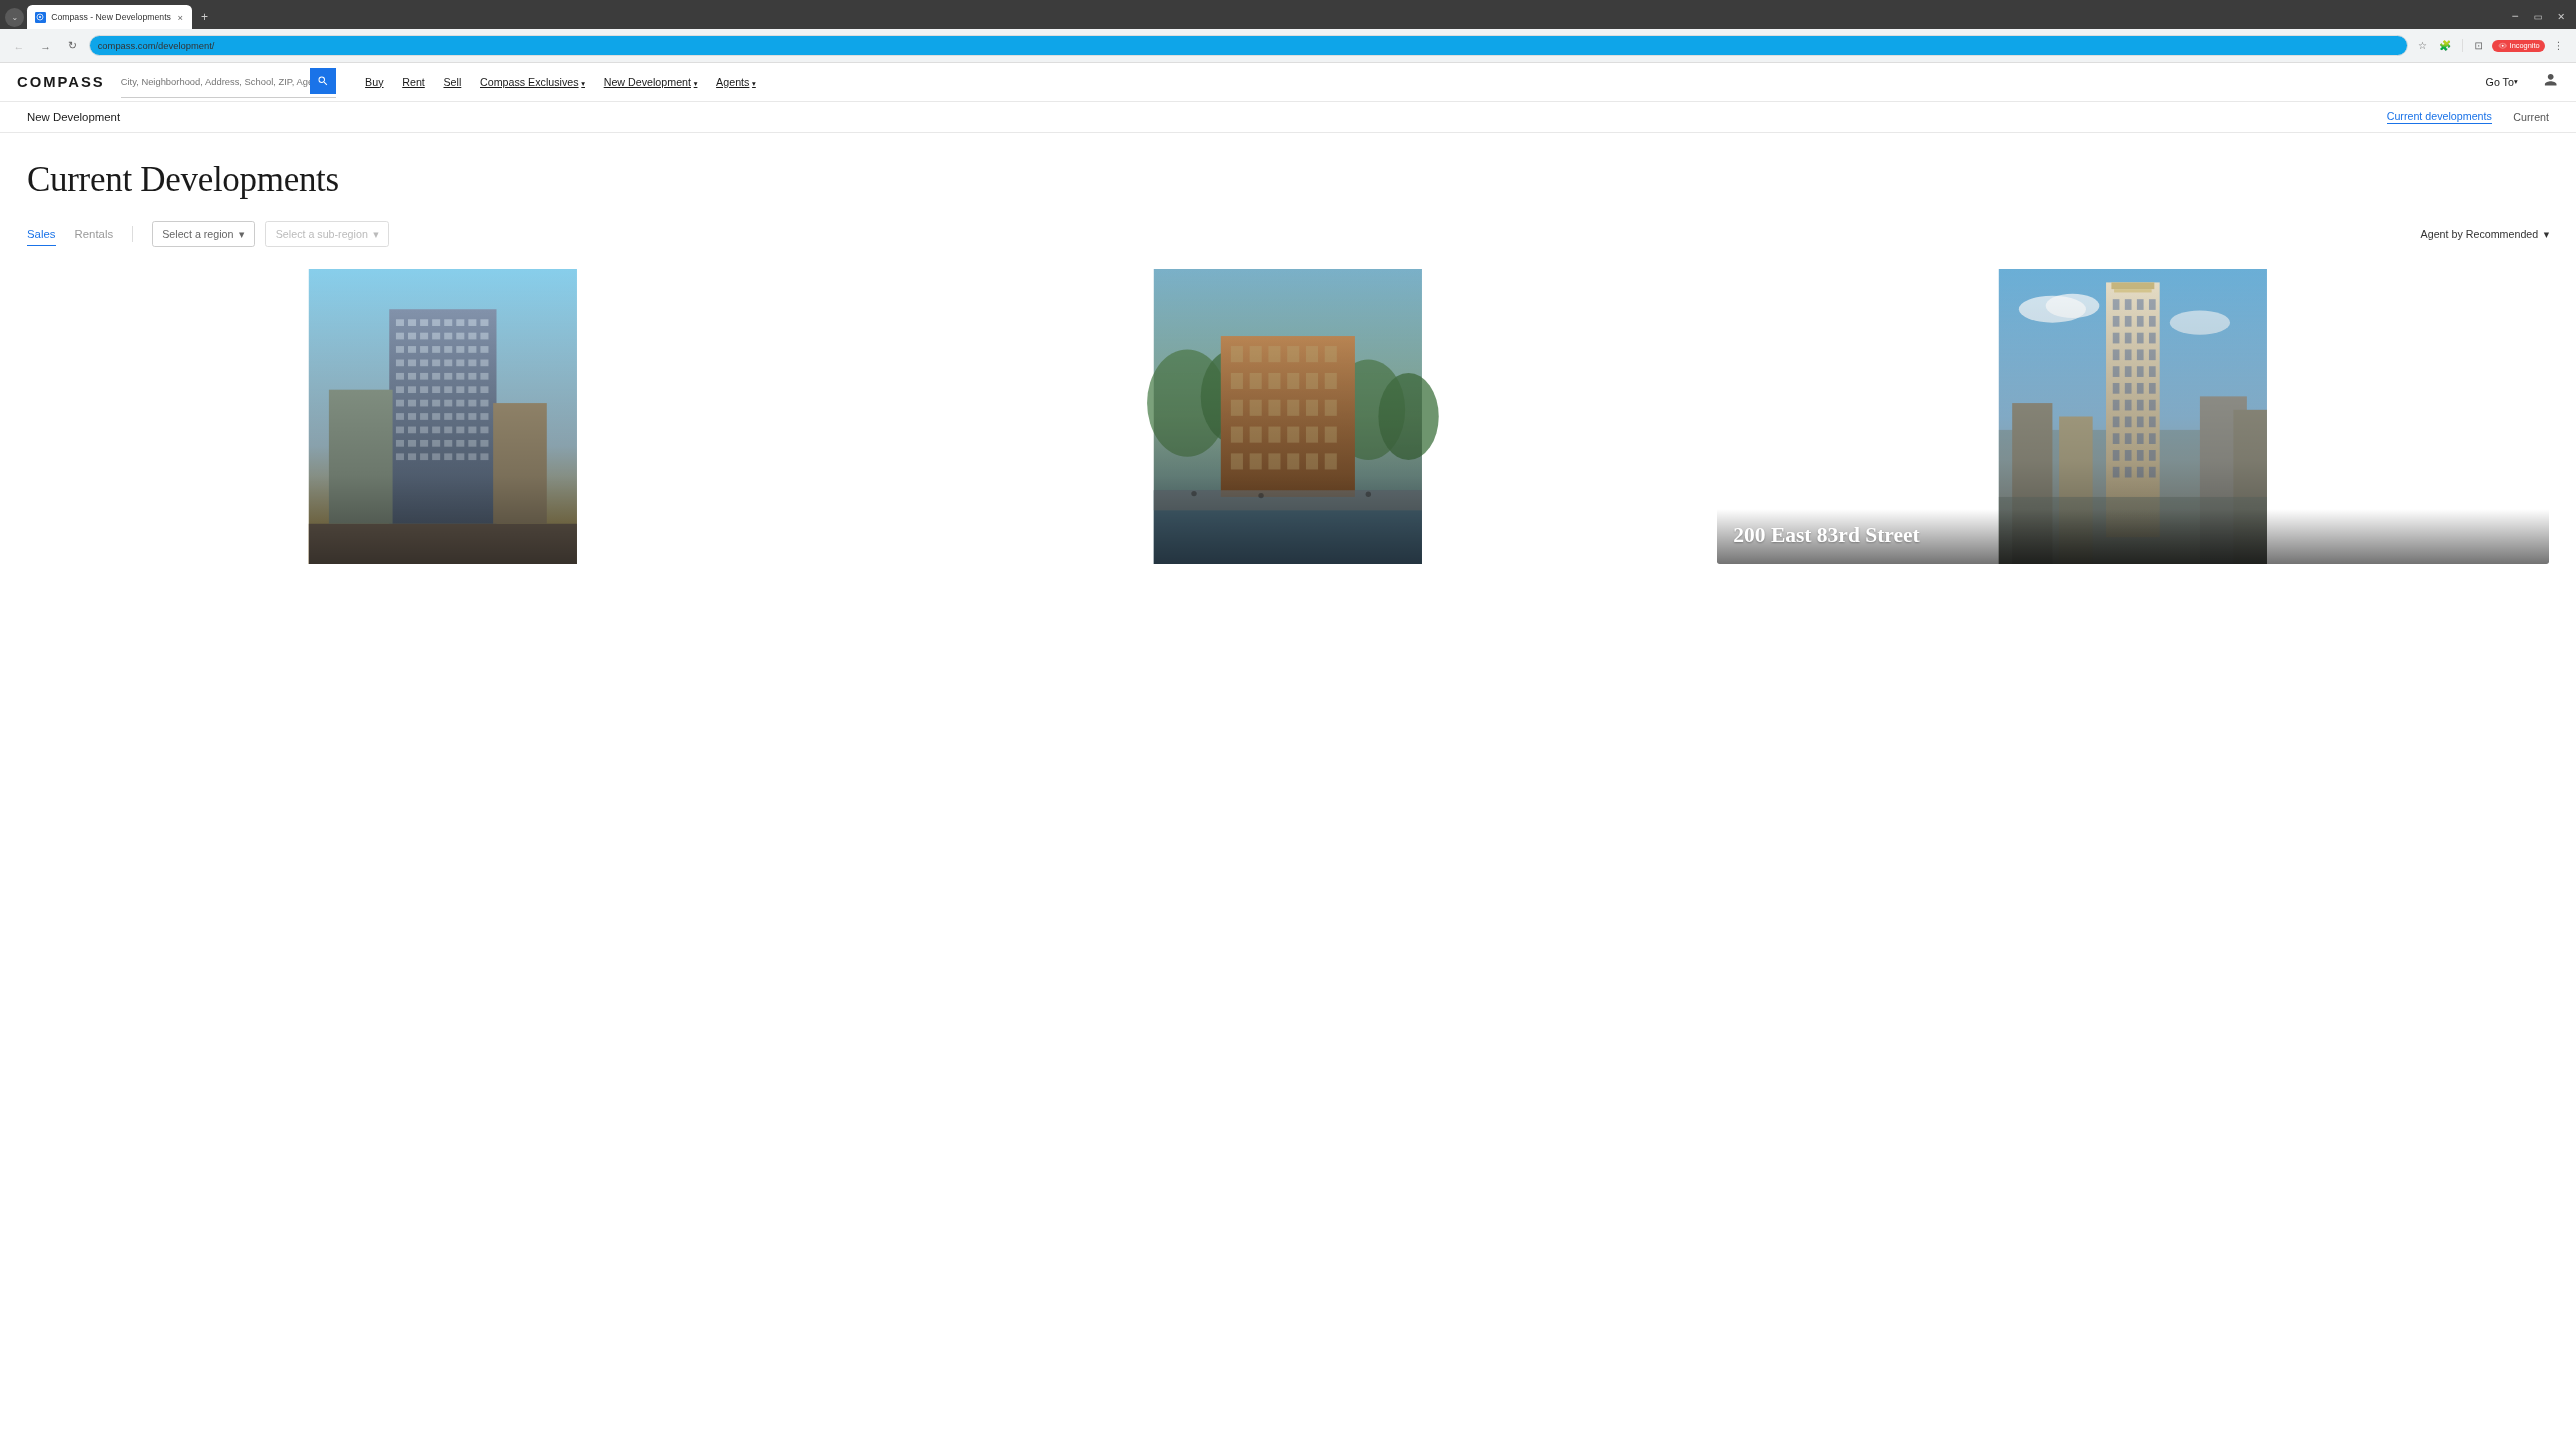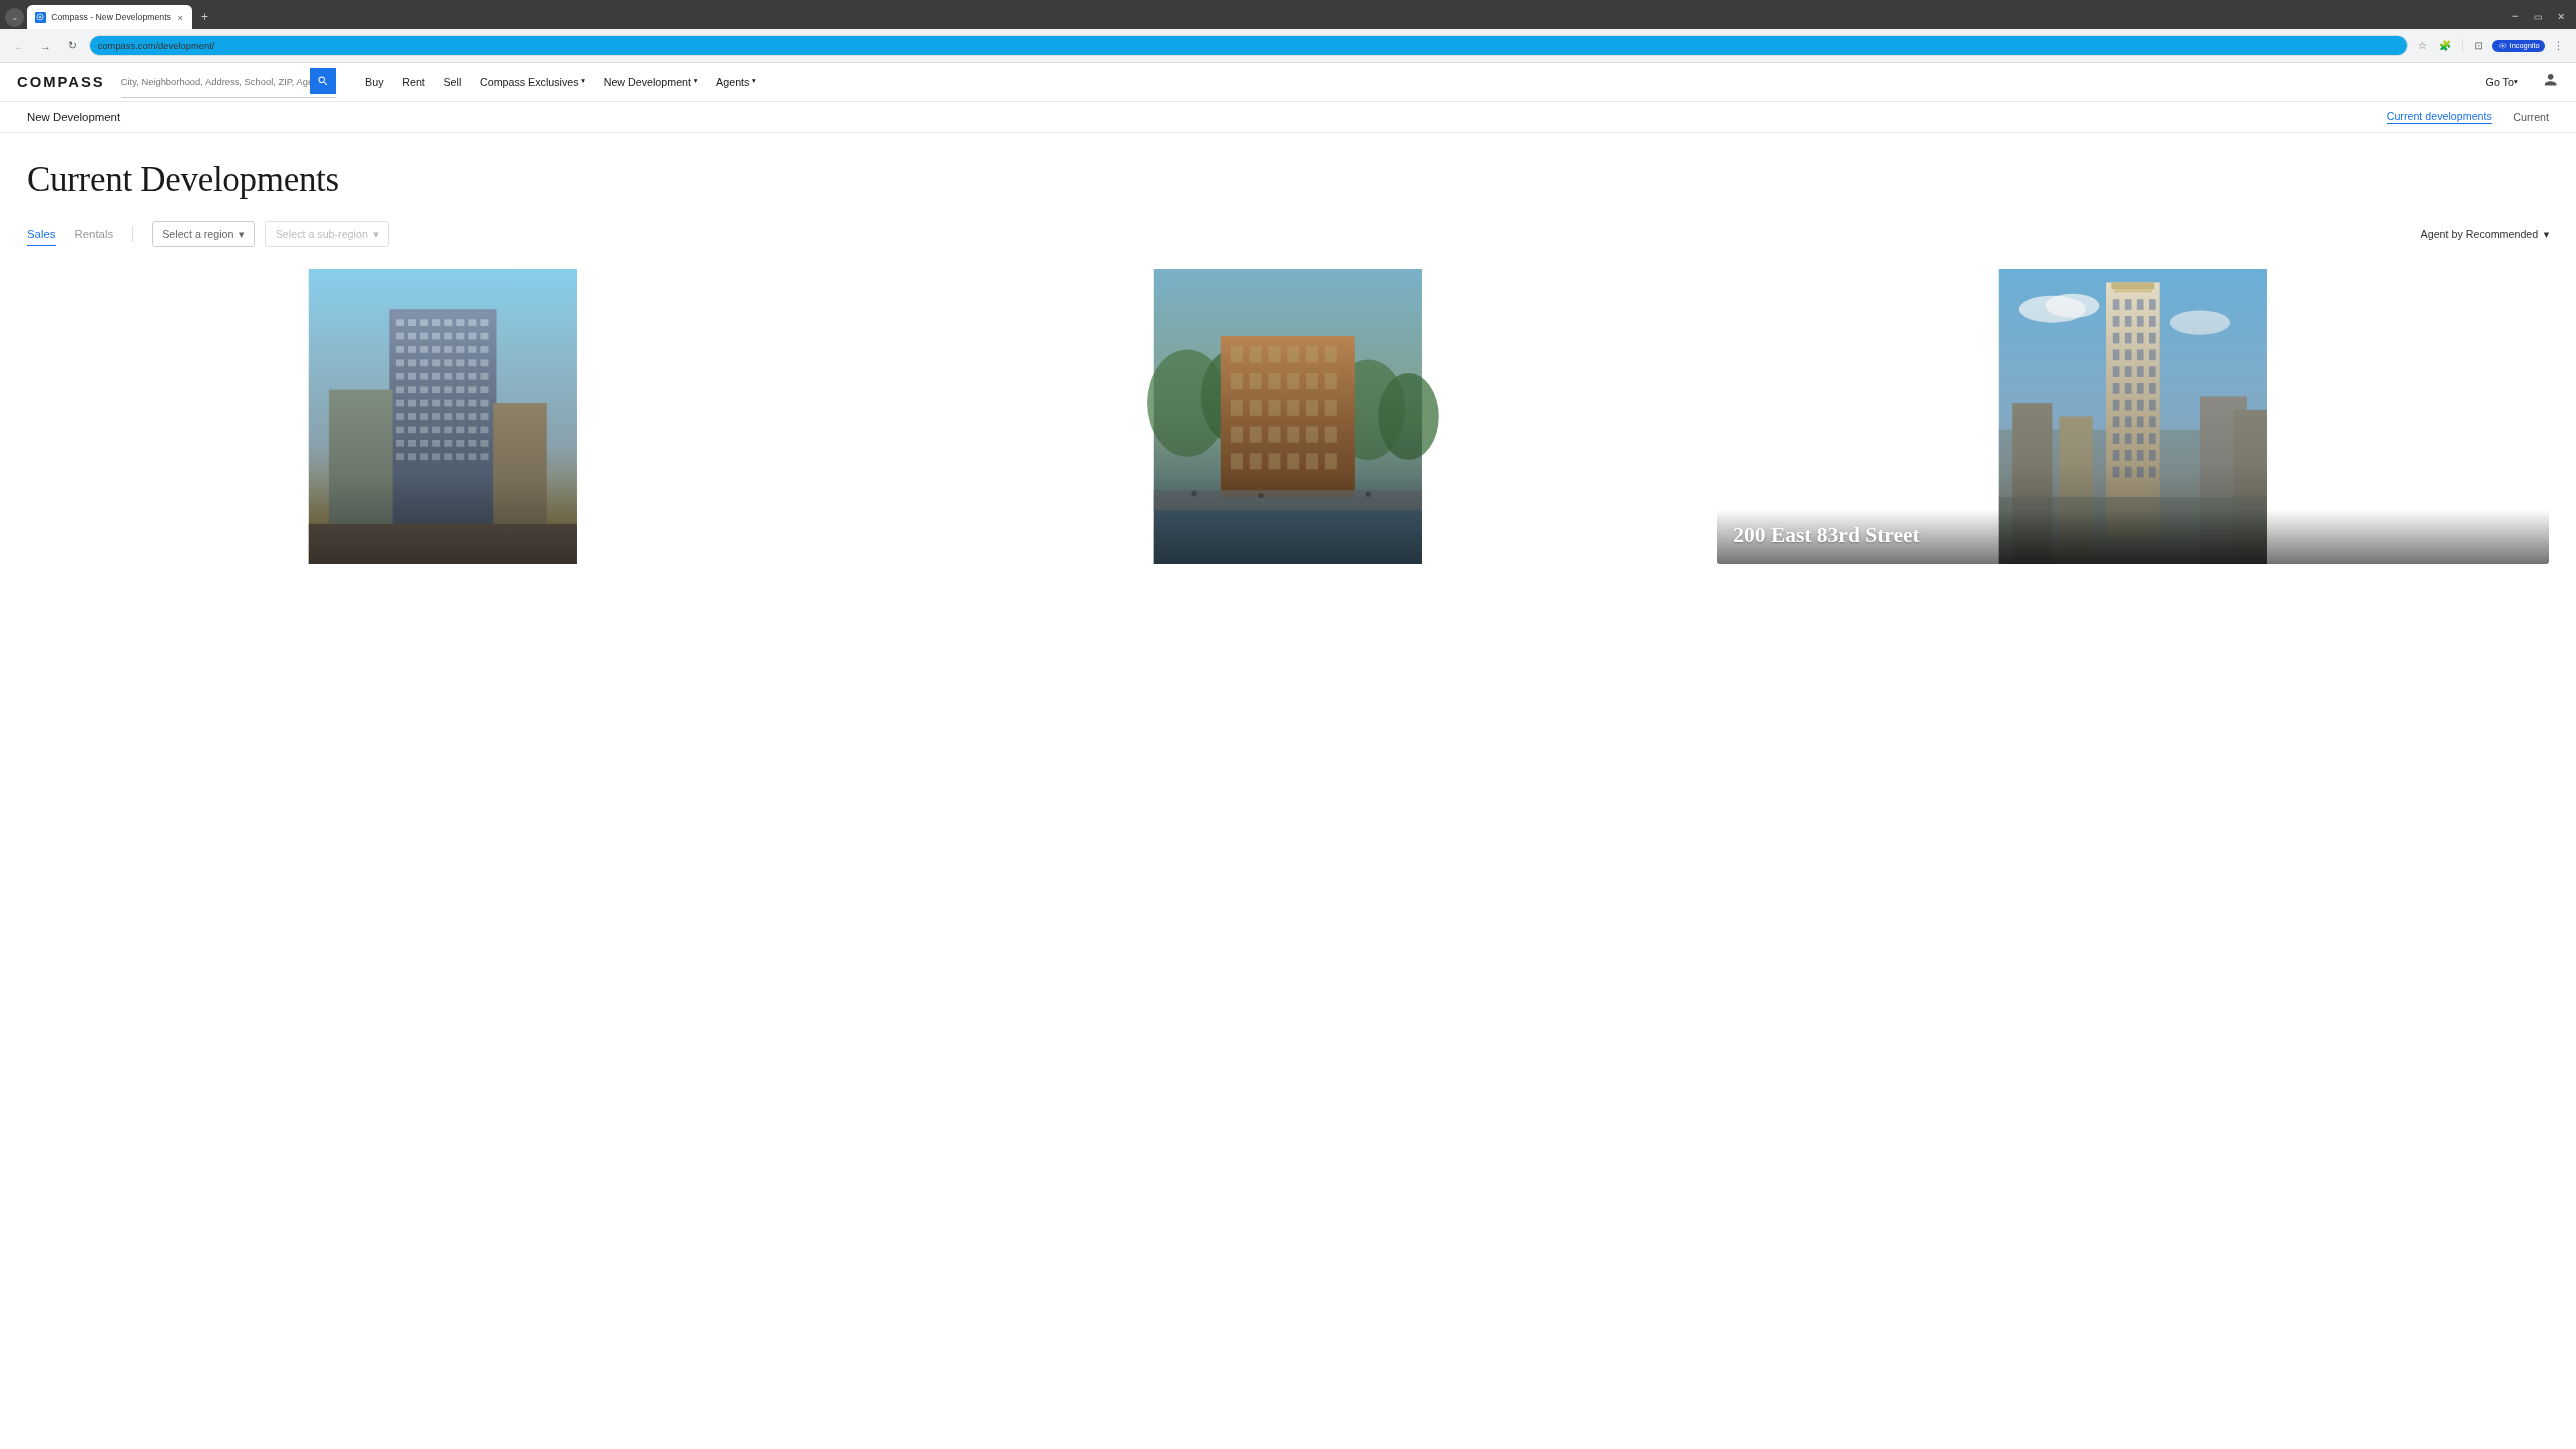--- a/index.html
+++ b/index.html
@@ -18,33 +18,33 @@
     .tab:not(.active) .tab-title { color: #ccc; }
     .tab-close { background: none; border: none; color: #666; cursor: pointer; font-size: 9.4px; line-height: 1; padding: 1.3px; border-radius: 50%; }
     .new-tab-btn { background: none; border: none; color: #ccc; cursor: pointer; font-size: 12px; width: 19px; height: 19px; display: flex; align-items: center; justify-content: center; border-radius: 50%; }
     .toolbar { background: #f1f3f4; display: flex; align-items: center; padding: 5.4px 8px; gap: 5.4px; border-bottom: 0.7px solid #ddd; }
     .nav-btn { background: none; border: none; color: #666; cursor: pointer; width: 21.5px; height: 21.5px; display: flex; align-items: center; justify-content: center; border-radius: 50%; font-size: 10.7px; }
     .nav-btn.disabled { color: #bbb; cursor: default; }
     .address-bar { flex: 1; display: flex; align-items: center; background: #0ea5e9; border: 0.7px solid #ddd; border-radius: 13.4px; padding: 0 8px; height: 21.5px; gap: 5.4px; }
     .address-bar input { border: none; outline: none; flex: 1; font-size: 9.4px; color: #333; background: transparent; }
     .toolbar-actions { display: flex; align-items: center; gap: 4px; }
     .toolbar-icon-btn { background: none; border: none; color: #666; cursor: pointer; width: 19px; height: 19px; display: flex; align-items: center; justify-content: center; border-radius: 50%; font-size: 10px; }
-    .incognito-badge { background: #1d4ed8; color: #fff; font-size: 7.4px; padding: 1.3px 5.4px; border-radius: 8px; display: flex; align-items: center; gap: 2.7px; }
+    .incognito-badge { background: #ef4444; color: #fff; font-size: 7.4px; padding: 1.3px 5.4px; border-radius: 8px; display: flex; align-items: center; gap: 2.7px; }
 
     
     .page { background: #fff; min-height: 100vh; }
 
     
     .top-nav { display: flex; align-items: center; padding: 0 17px; height: 39px; border-bottom: 0.7px solid #e8e8e8; gap: 16px; }
     .logo { font-size: 14.8px; font-weight: 700; letter-spacing: 2px; color: #1a1a1a; flex-shrink: 0; }
     .search-bar { display: flex; align-items: center; border-bottom: 0.7px solid #ccc; padding: 2.7px 0; flex: 0 0 215px; }
     .search-input { border: none; outline: none; font-size: 9.4px; color: #999; background: transparent; flex: 1; }
     .search-btn { background: #1a73e8; border: none; color: #fff; width: 25.5px; height: 25.5px; display: flex; align-items: center; justify-content: center; cursor: pointer; font-size: 10.7px; }
     .nav-links { display: flex; align-items: center; gap: 2.7px; margin-left: 5.4px; }
-    .nav-link { font-size: 10.7px; color: #1a1a1a; background: none; border: none; cursor: pointer; padding: 5.4px 8px; display: flex; align-items: flex-start; gap: 2.7px; white-space: nowrap; }
+    .nav-link { font-size: 10.7px; color: #1a1a1a; background: none; border: none; cursor: pointer; padding: 5.4px 8px; display: flex; align-items: flex-end; gap: 2.7px; white-space: nowrap; text-decoration: underline; }
     .nav-link .chevron { font-size: 7.4px; }
     .nav-spacer { flex: 1; }
     .nav-goto { display: flex; align-items: center; gap: 0; font-size: 10.7px; color: #1a1a1a; background: none; border: none; cursor: pointer; padding: 5.4px 8px; }
     .nav-user { background: none; border: none; cursor: pointer; font-size: 14.8px; color: #555; }
 
     
     .sub-nav { display: flex; align-items: center; padding: 8px 27px; border-bottom: 0.7px solid #e8e8e8; }
     .sub-nav-title { font-size: 11.4px; color: #1a1a1a; }
     .sub-nav-spacer { flex: 1; }
     .sub-nav-links { display: flex; gap: 21.5px; }

